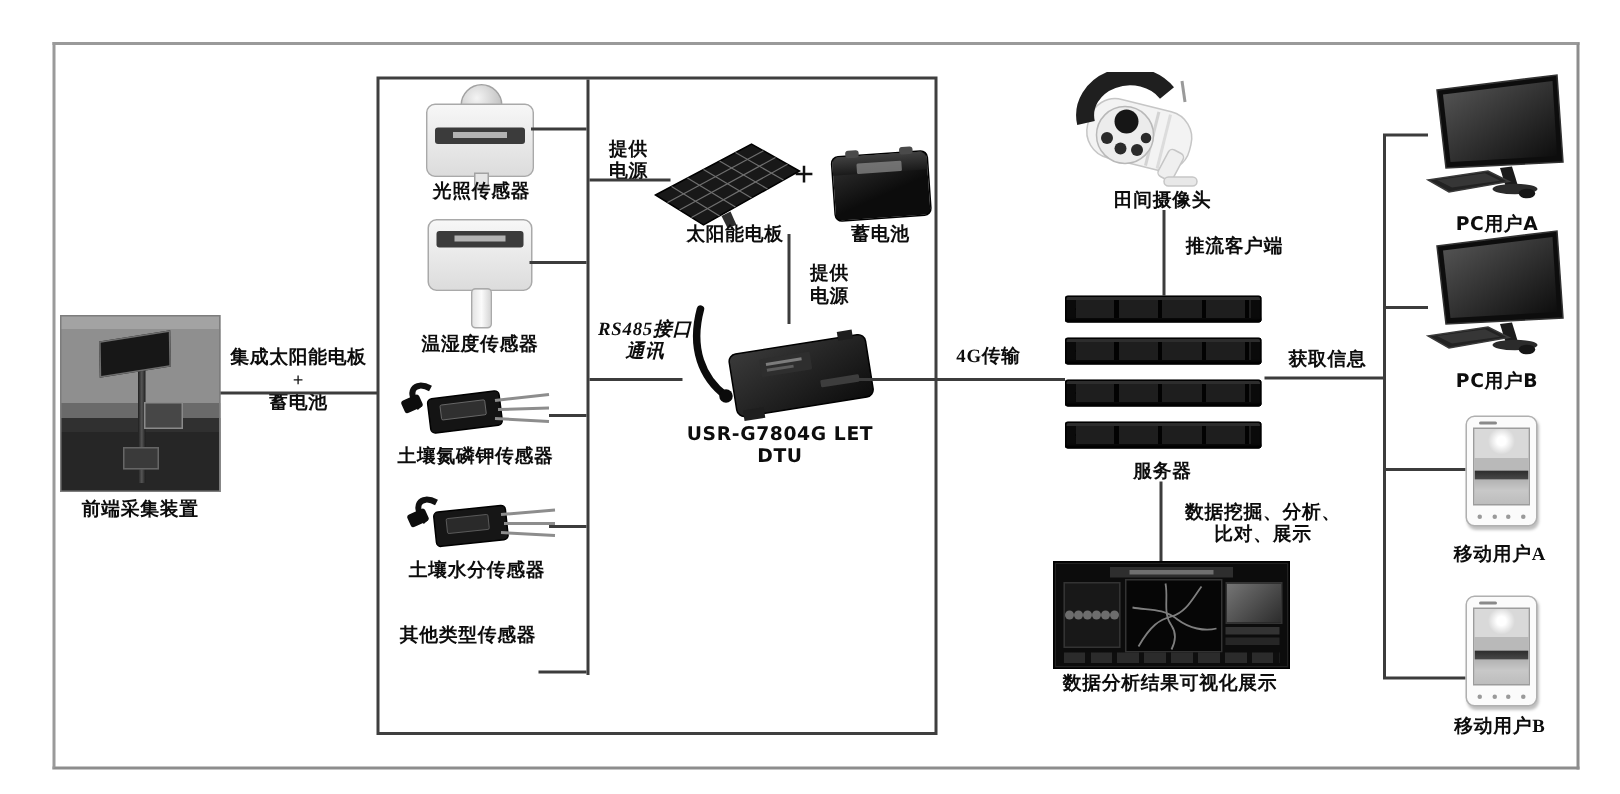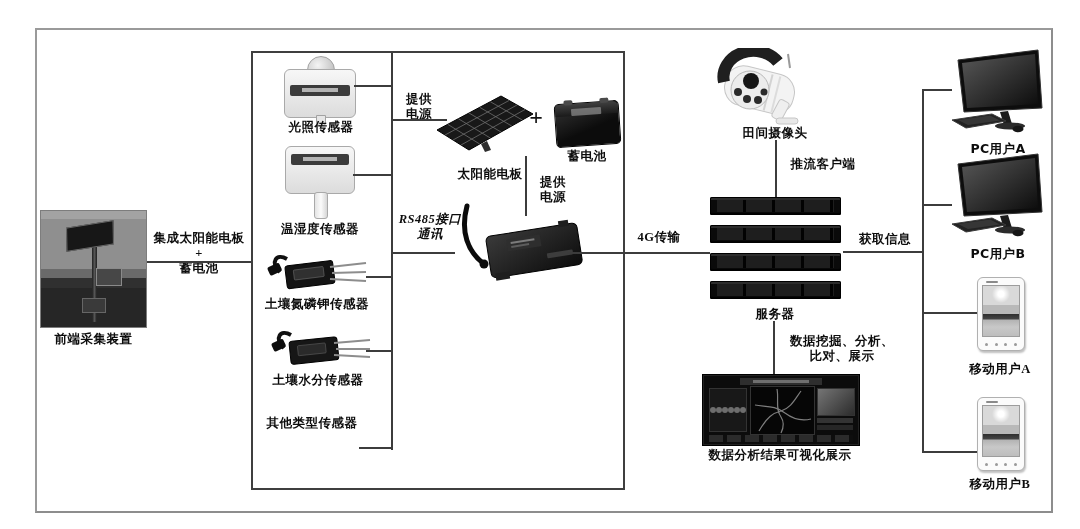--- a/index.html
+++ b/index.html
@@ -176,21 +176,21 @@
           <line x1="26" y1="53" x2="90" y2="17.5"></line>
         <line x1="12.7" y1="32.3" x2="44.7" y2="52"></line>
           <line x1="23.3" y1="26.7" x2="55.3" y2="46"></line>
         <line x1="34" y1="21" x2="66" y2="40"></line>
           <line x1="44.7" y1="15.3" x2="76.7" y2="34"></line>
           <line x1="55.3" y1="9.7" x2="87.3" y2="28"></line>
       </g>
       <polygon points="46,52 52,49 56,58 50,60" fill="#2e2e2e"></polygon>
     </svg>
   </div>
-  <div class="lbl" style="left:452px;top:149px;width:76px;margin-top:18px;">太阳能电板</div>
+  <div class="lbl" style="left:452px;top:149px;width:76px;">太阳能电板</div>
 
   <div class="plus">+</div>
 
   <div class="dev battery">
     <span class="cap1"></span>
       <span class="cap2"></span>
     <span class="tag"></span>
   </div>
   <div class="lbl" style="left:554px;top:149px;width:66px;">蓄电池</div>
 
@@ -216,20 +216,21 @@
         <rect x="38" y="30" width="92" height="42" rx="5" fill="url(#dtug)" stroke="#000"></rect>
         <rect x="58" y="36" width="34" height="12" rx="1" fill="#2e2e2e"></rect>
         <rect x="62" y="39" width="24" height="2" fill="#7c7c7c"></rect>
         <rect x="62" y="43" width="18" height="2" fill="#5d5d5d"></rect>
         <rect x="96" y="56" width="26" height="5" rx="1" fill="#3d3d3d"></rect>
         <rect x="42" y="68" width="14" height="7" fill="#1e1e1e"></rect>
         <rect x="112" y="26" width="10" height="6" fill="#1e1e1e"></rect>
       </g>
     </svg>
   </div>
+  <div class="lbl lbl-en" style="left:452px;top:282px;width:136px;">USR-G7804G LET DTU</div>
 
   <div class="ln" style="left:567px;top:252px;width:143px;"></div>
   <div class="lbl" style="left:630px;top:230px;width:58px;">4G传输</div>
 
   <div class="dev" style="left:716px;top:48px;width:90px;height:78px;">
     <svg width="90" height="78" viewBox="0 0 90 78">
       <line x1="72" y1="6" x2="74" y2="20" stroke="#9a9a9a" stroke-width="2"></line>
       <g transform="rotate(14 44 44)">
         <rect x="8" y="22" width="70" height="40" rx="18" fill="#f3f3f3" stroke="#c6c6c6"></rect>
         <line x1="52" y1="24" x2="52" y2="61" stroke="#d3d3d3" stroke-width="2"></line>

